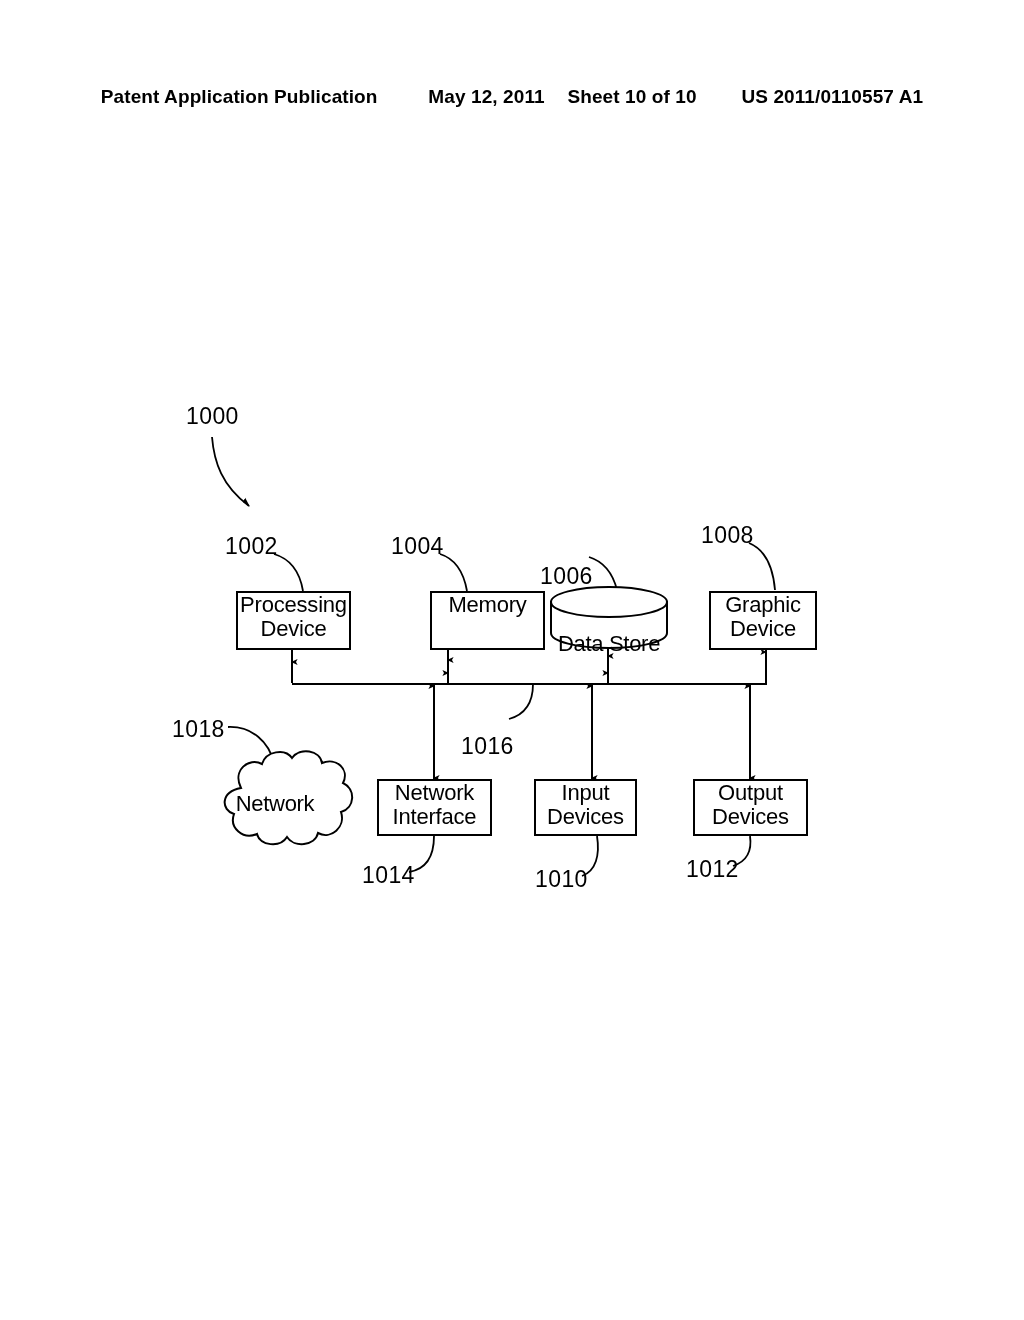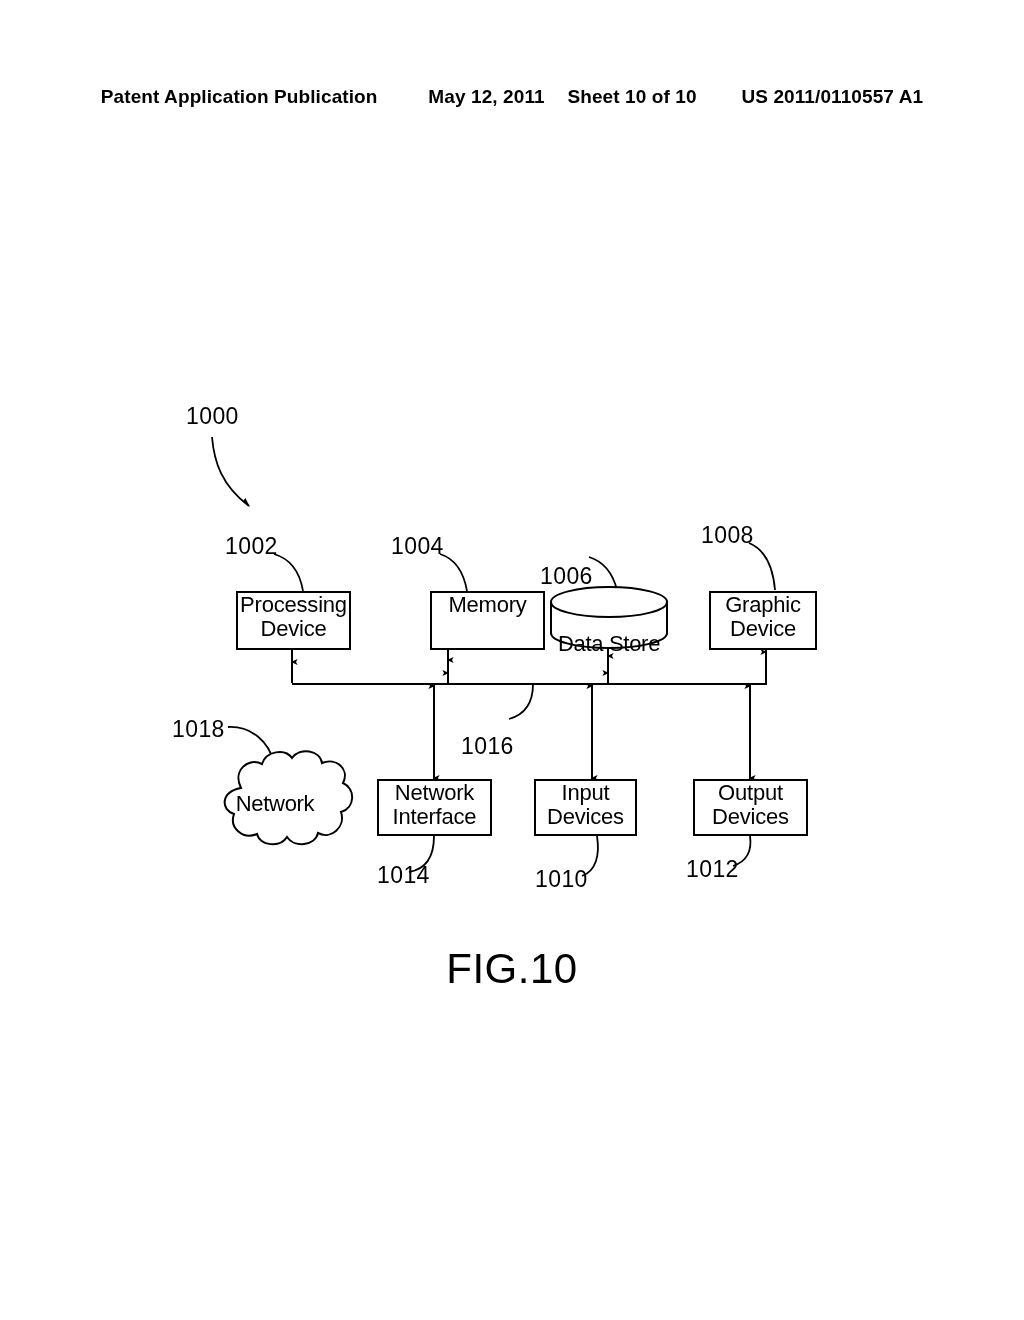--- a/index.html
+++ b/index.html
@@ -265,21 +265,20 @@
   <div class="ref-num" style="left:391px; top:535px;">1004</div>
 
   <div class="ref-num" style="left:540px; top:538px;margin-top:27px;">1006</div>
 
   <div class="ref-num" style="left:701px; top:524px;">1008</div>
 
   <div class="ref-num" style="left:461px; top:735px;">1016</div>
 
   <div class="ref-num" style="left:172px; top:718px;">1018</div>
 
-  <div class="ref-num" style="left:362px; top:864px;margin-left:15px;">1014</div>
+  <div class="ref-num" style="left:362px; top:864px;">1014</div>
 
   <div class="ref-num" style="left:535px; top:868px;">1010</div>
 
   <div class="ref-num" style="left:686px; top:858px;">1012</div>
 
-  <div id="figure-caption">FIG.10</div>
 
 </div>
 
 </body></html>

